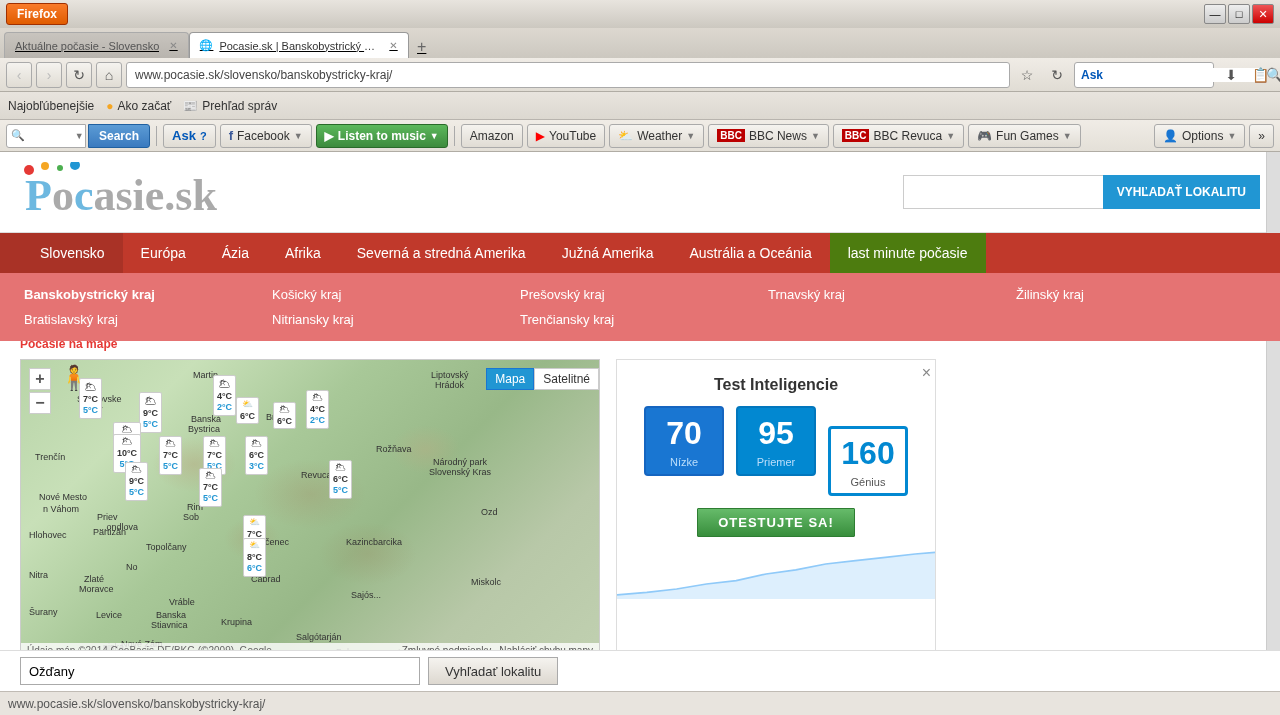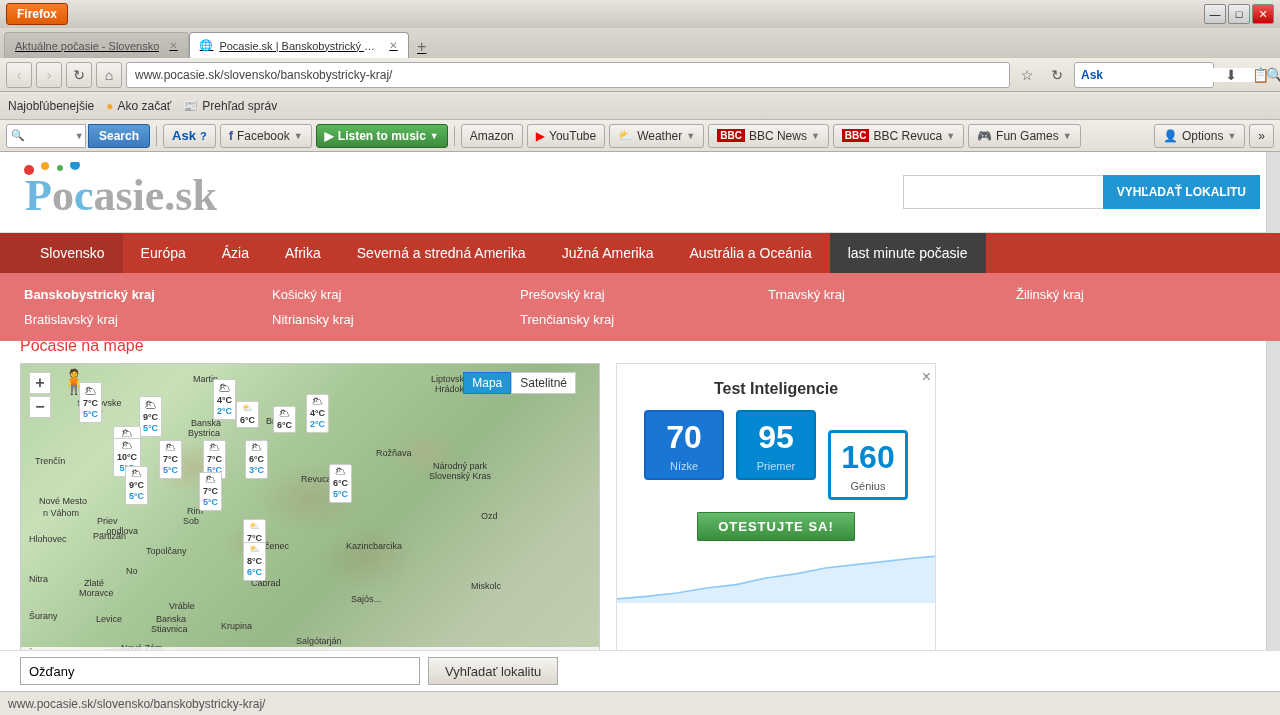--- a/index.html
+++ b/index.html
@@ -342,23 +342,23 @@
       font-weight: bold;
       color: #333;
     }
 
     
     .map-section {
       padding: 0 20px;
       background: white;
     }
     .map-section h2 {
-      font-size: 16px;
+      font-size: 12px;
       color: #e53935;
-      font-weight: normal;
+      font-weight: bold;
       margin-bottom: 8px;
     }
     .map-container-row {
       display: flex;
       gap: 16px;
       align-items: flex-start;
     }
     .map-wrapper {
       width: 580px;
       height: 300px;
@@ -403,21 +403,21 @@
       justify-content: center;
       cursor: pointer;
       font-size: 16px;
       font-weight: bold;
       color: #555;
       line-height: 1;
     }
     .map-type-btns {
       position: absolute;
       top: 8px;
-      right: 23px;
+      right: 0;
       display: flex;
       z-index: 10;
     }
     .map-type-btn {
       padding: 3px 8px;
       font-size: 12px;
       background: white;
       border: 1px solid #ccc;
       cursor: pointer;
       color: #333;
@@ -752,21 +752,21 @@
   </div>
 
   <div class="main-nav">
     <div class="main-nav-item active">Slovensko</div>
     <div class="main-nav-item">Európa</div>
     <div class="main-nav-item">Ázia</div>
     <div class="main-nav-item">Afrika</div>
     <div class="main-nav-item">Severná a stredná Amerika</div>
     <div class="main-nav-item">Južná Amerika</div>
     <div class="main-nav-item">Austrália a Oceánia</div>
-    <div class="main-nav-item" style="background:#404040;">last minute počasie</div>
+    <div class="main-nav-item" style="background:#4d7c0f;">last minute počasie</div>
 
     <div class="dropdown-menu">
       <div class="dropdown-item bold">Banskobystrický kraj</div>
       <div class="dropdown-item">Košický kraj</div>
       <div class="dropdown-item">Prešovský kraj</div>
       <div class="dropdown-item">Trnavský kraj</div>
       <div class="dropdown-item">Žilinský kraj</div>
       <div class="dropdown-item">Bratislavský kraj</div>
       <div class="dropdown-item">Nitriansky kraj</div>
       <div class="dropdown-item">Trenčiansky kraj</div>

